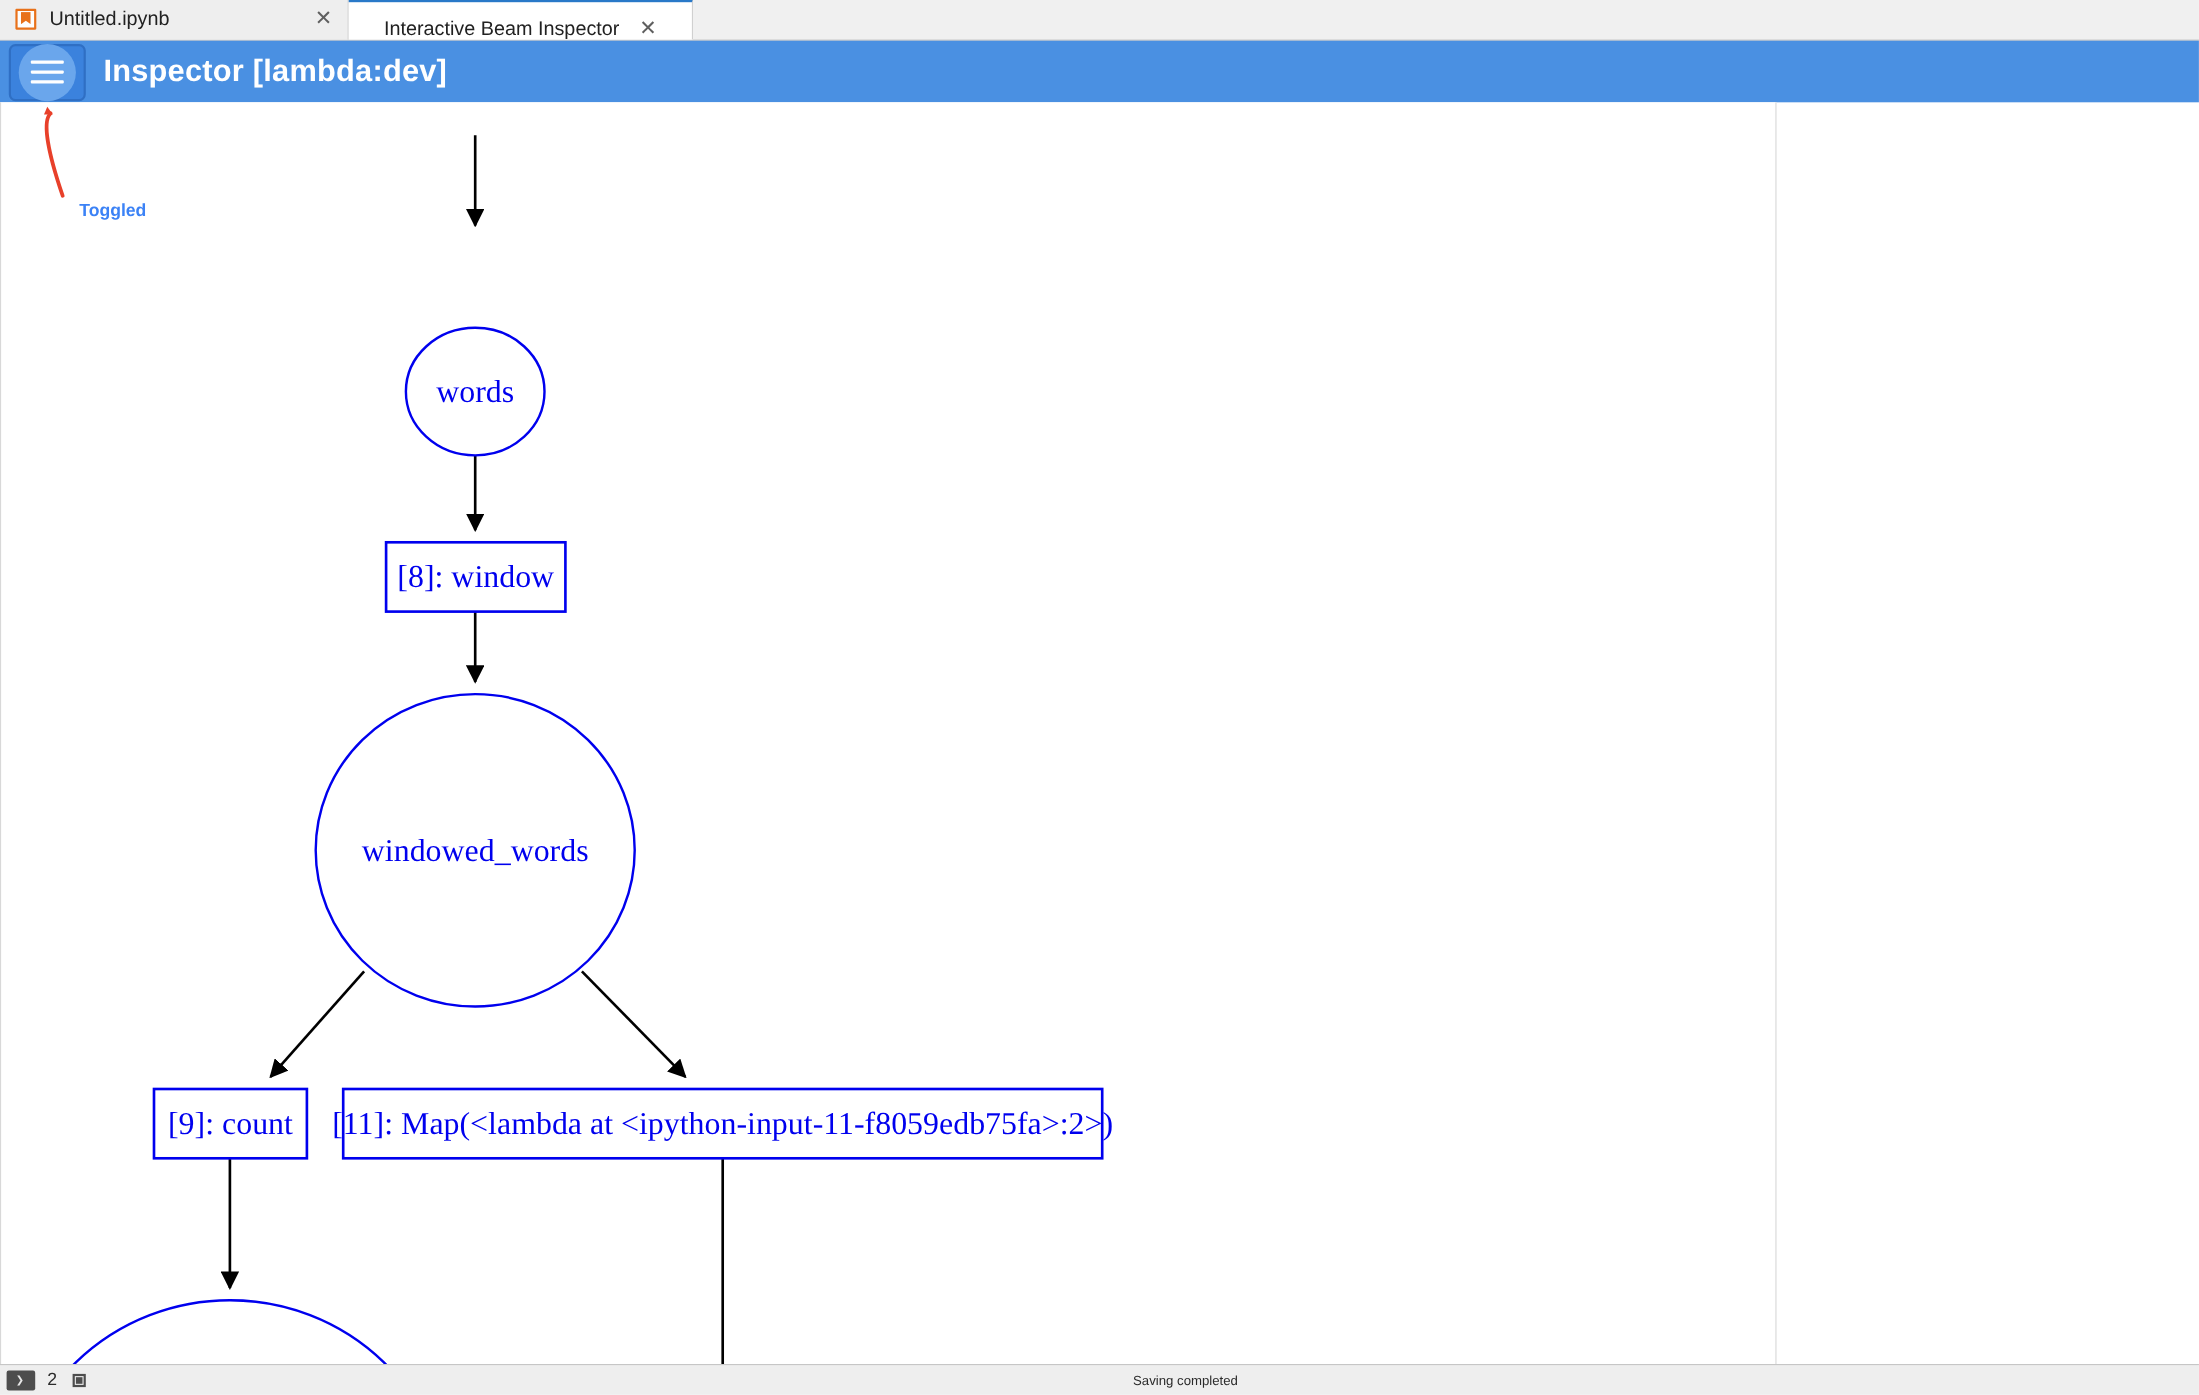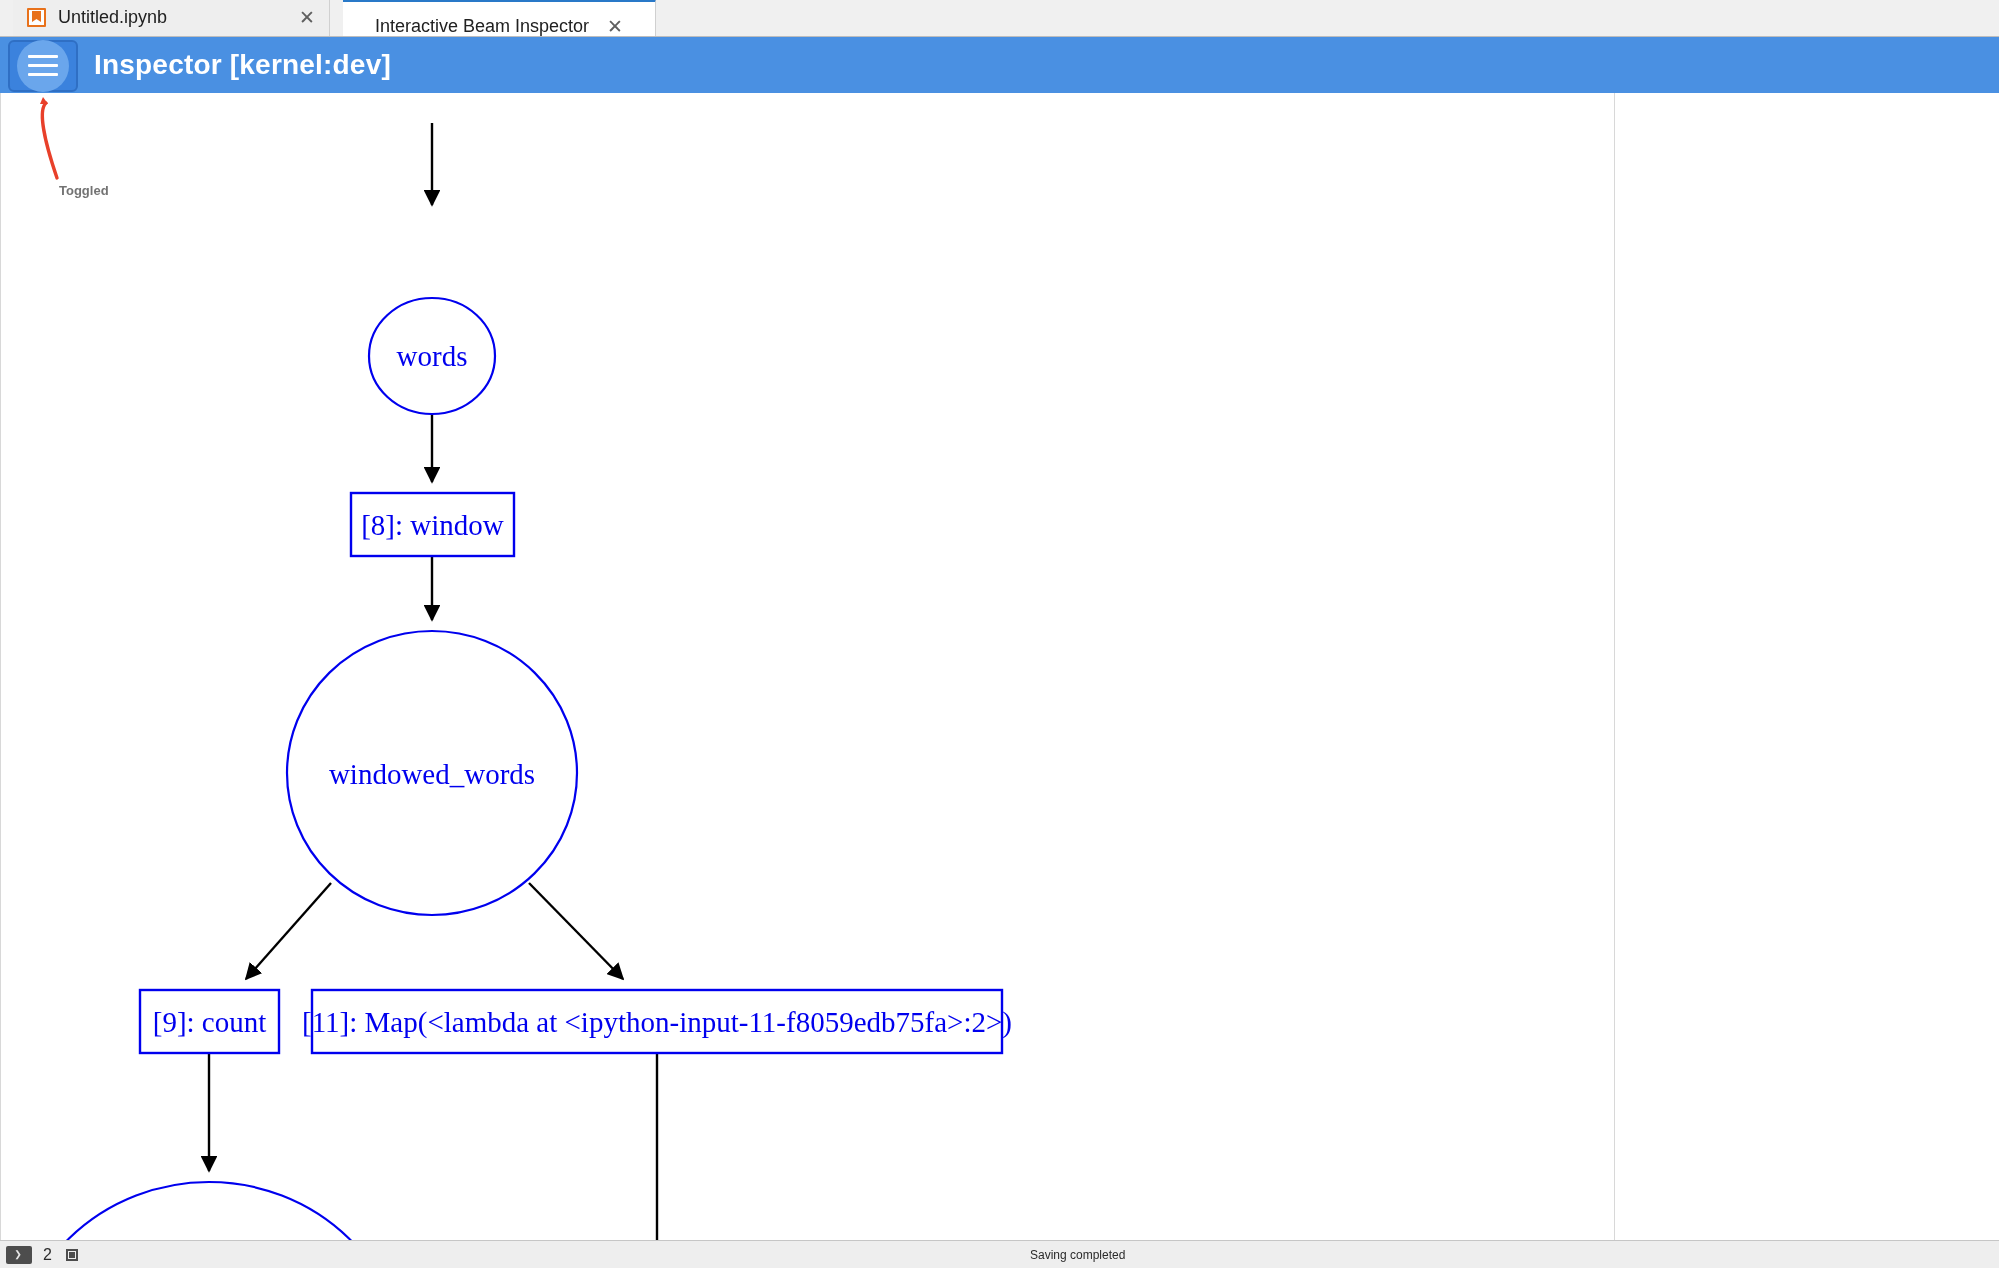--- a/index.html
+++ b/index.html
@@ -33,21 +33,20 @@
     box-sizing: border-box;
     display: flex;
     align-items: center;
     padding: 0 14px;
     font-size: 18px;
     color: #212121;
     background: #eeeeee;
     border-right: 1px solid #d0d0d0;
     cursor: pointer;
     user-select: none;
-    margin-left: 13px;
   }
   .tab.inactive {
     background: #eeeeee;
     width: 317px;
     justify-content: flex-start;
   }
   .tab.active {
     background: #ffffff;
     border-top: 3px solid #2979c8;
     width: 313px;
@@ -161,23 +160,23 @@
 
   
   #annotation-layer {
     position: absolute;
     left: 0; top: 0;
     width: 1999px; height: 1268px;
     pointer-events: none;
   }
   #annotation-label {
     position: absolute;
-    left: 59px; top: 183px;
-    color: #737373;
-    font-size: 13px;
+    left: 72px; top: 183px;
+    color: #3b82f6;
+    font-size: 16px;
     font-weight: bold;
     white-space: nowrap;
   }
 
   
   #statusbar {
     position: absolute;
     left: 0; top: 1240px;
     width: 1999px; height: 28px;
     background: #eeeeee;
@@ -262,21 +261,21 @@
 <div id="header">
 
   <div id="hamburger-btn">
     <span class="burger-bars">
       <i></i>
         <i></i>
         <i></i>
     </span>
   </div>
 
-  <div id="header-title">Inspector [kernel:dev]</div>
+  <div id="header-title">Inspector [lambda:dev]</div>
 
 </div>
 
 <div id="canvas">
 
   <svg id="graph-svg" width="1999" height="1147" viewBox="0 0 1999 1147">
     <defs>
       <marker id="arrow" viewBox="0 0 10 10" refX="9" refY="5" markerWidth="7" markerHeight="7" orient="auto-start-reverse">
         <path d="M 0 0 L 10 5 L 0 10 z" fill="#000000"></path>
       </marker>

